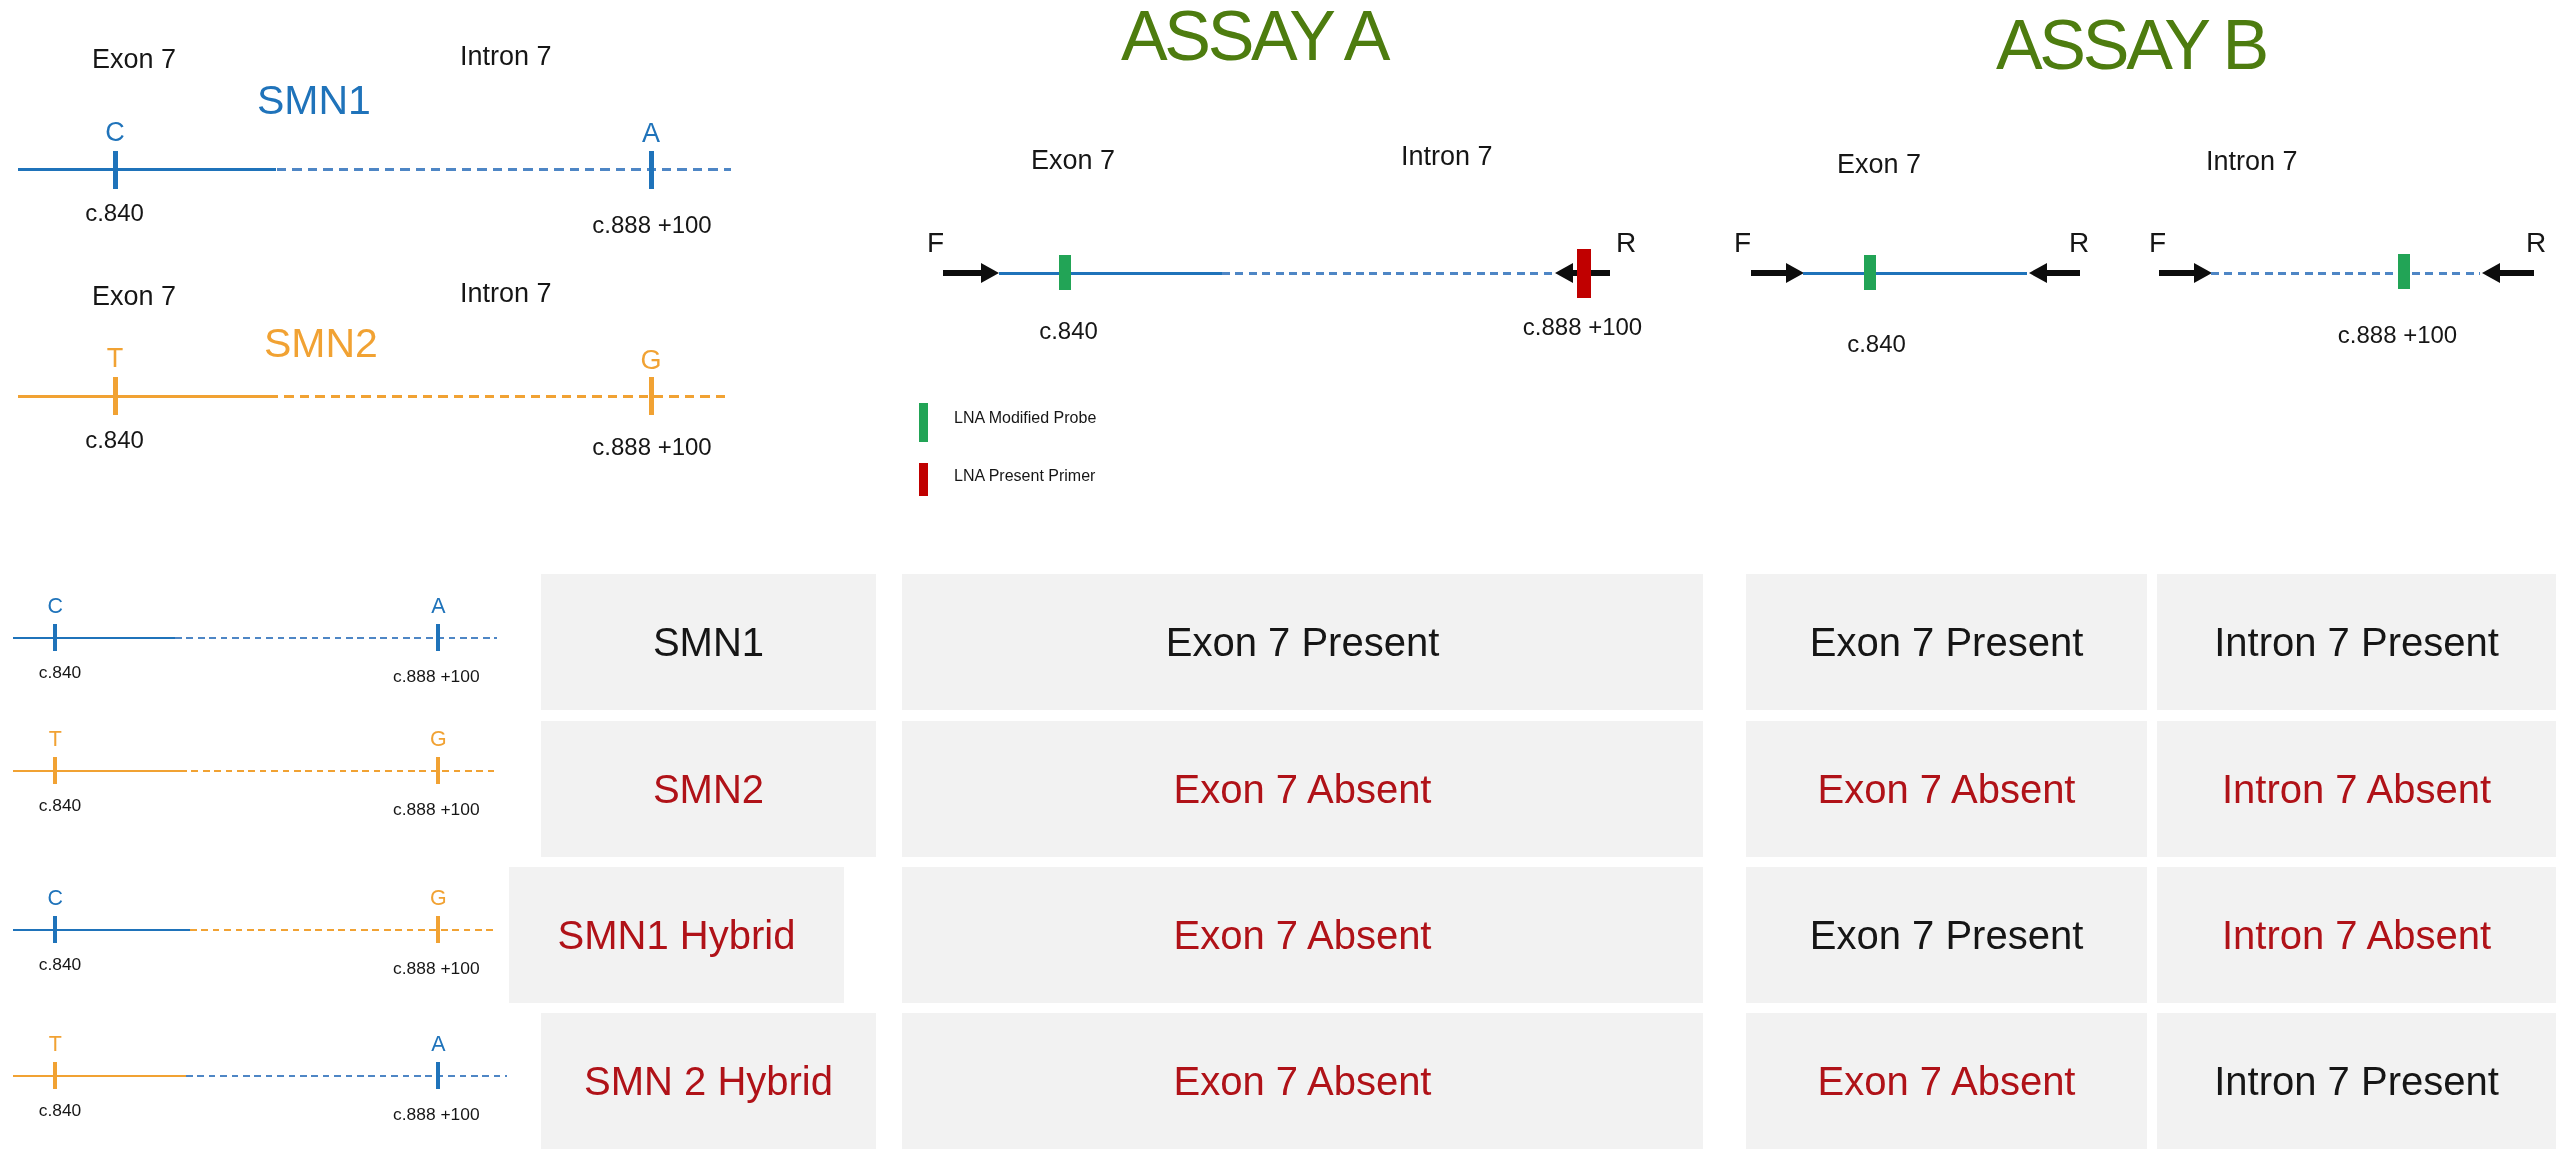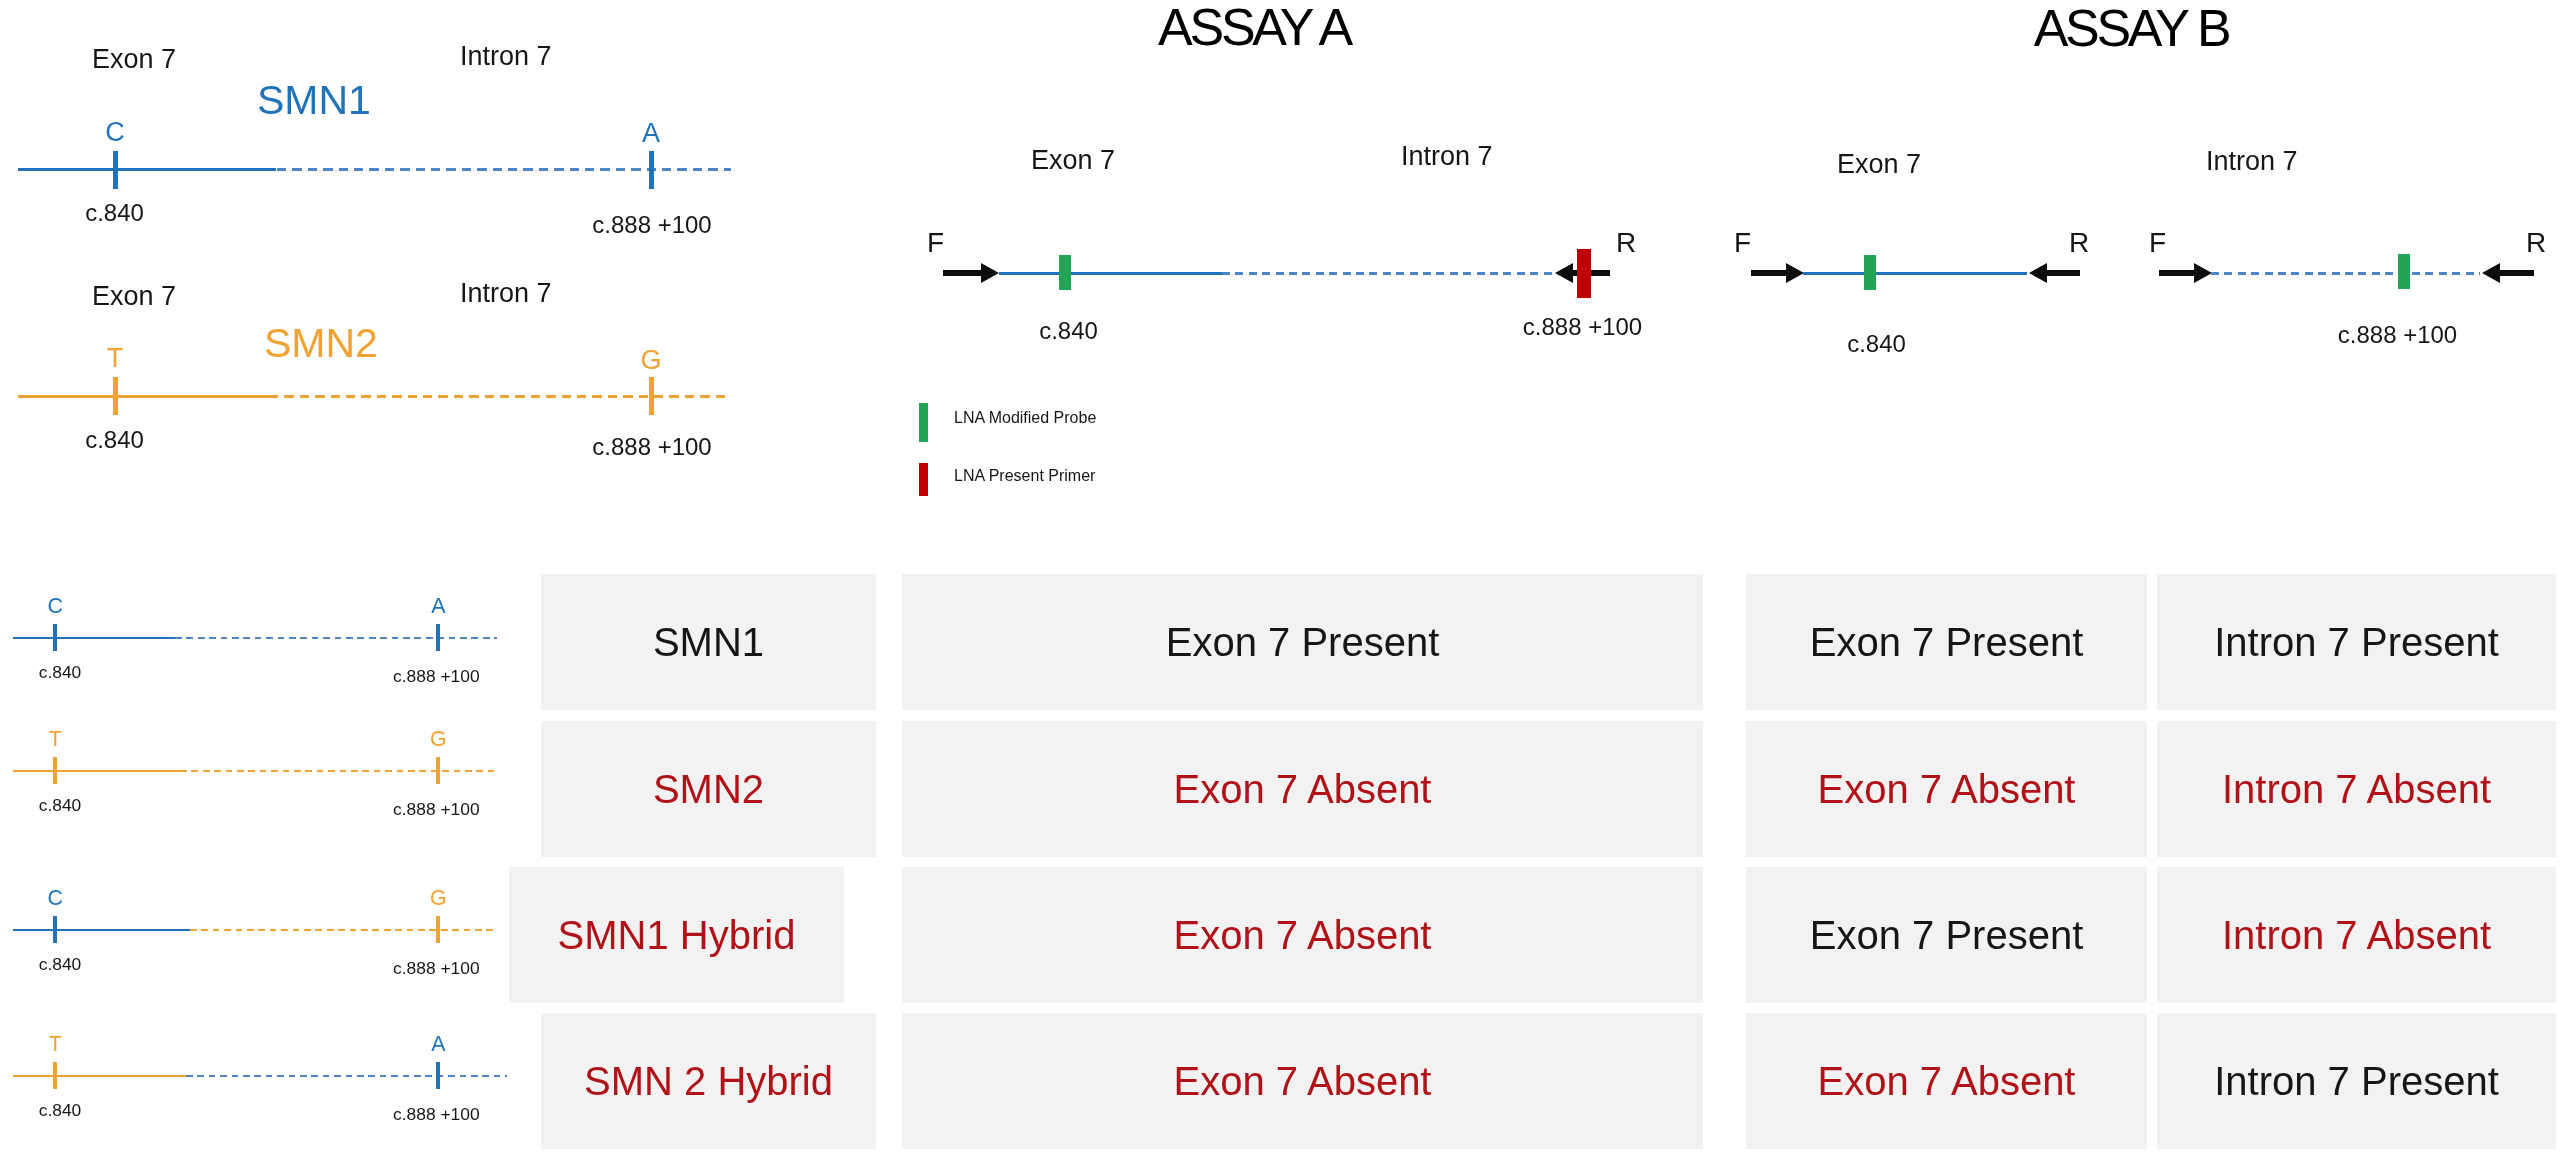--- a/index.html
+++ b/index.html
@@ -26,21 +26,21 @@
   
   .marker{position:absolute;}
   .m-green{background:#22A456;}
   .m-red{background:#C00000;}
   
   .cell{position:absolute;background:#F2F2F2;display:flex;align-items:center;justify-content:center;
         font-size:40px;line-height:1.1;}
   .cell[data-state="red"]{color:#B01218;}
   .cell[data-state="black"]{color:#161616;}
   
-  .assay-title{font-size:52px;letter-spacing:-3.3px;line-height:1;color:#000000;text-align:center;}
+  .assay-title{font-size:70px;letter-spacing:-3.3px;line-height:1;color:#4d7c0f;text-align:center;}
   .section-lbl{font-size:27px;}
   .fr-lbl{font-size:28px;}
   .pos-lbl{font-size:24px;}
   .allele-lbl{font-size:27px;line-height:1;}
   .gene-name{font-size:41px;line-height:1;}
   
   .mini{position:absolute;left:5.3px;width:521px;height:114px;}
   .mini .allele{position:absolute;font-size:21.4px;line-height:1;text-align:center;width:40px;}
   .mini .tick{position:absolute;width:3.3px;height:27px;top:39px;}
   .mini .pos{position:absolute;font-size:17.4px;text-align:center;color:#161616;white-space:nowrap;}
@@ -94,21 +94,21 @@
     </div>
   <div class="marker m-red" style="left:1577px;top:249px;width:14px;height:49px;z-index:2;"></div>
   <div class="abs lbl pos-lbl ctr" style="left:1015px;top:318px;width:107px;">c.840</div>
   <div class="abs lbl pos-lbl ctr" style="left:1509px;top:314px;width:147px;">c.888 +100</div>
 
   <div class="marker m-green" style="left:919px;top:403px;width:9.4px;height:39px;"></div>
   <div class="abs lbl legend-lbl" style="left:954px;top:409px;">LNA Modified Probe</div>
   <div class="marker m-red" style="left:919px;top:463px;width:9.4px;height:33px;"></div>
   <div class="abs lbl legend-lbl" style="left:954px;top:467px;">LNA Present Primer</div>
 
-  <div class="abs assay-title" style="left:1964px;top:2px;width:334px;">ASSAY B</div>
+  <div class="abs assay-title" style="left:1964px;top:10px;width:334px;">ASSAY B</div>
 
   <div class="abs lbl section-lbl" style="left:1837px;top:150px;">Exon 7</div>
   <div class="abs lbl fr-lbl" style="left:1734px;top:228px;">F</div>
   <div class="arrow" style="left:1751px;top:263px;width:53px;">
       <div class="shaft"></div>
       <div class="head-r"></div>
     </div>
   <div class="line b-smn1" style="left:1803px;top:272px;width:224px;height:2.7px;"></div>
   <div class="marker m-green" style="left:1864px;top:255px;width:12px;height:35px;"></div>
   <div class="arrow" style="left:2029px;top:263px;width:51px;">

